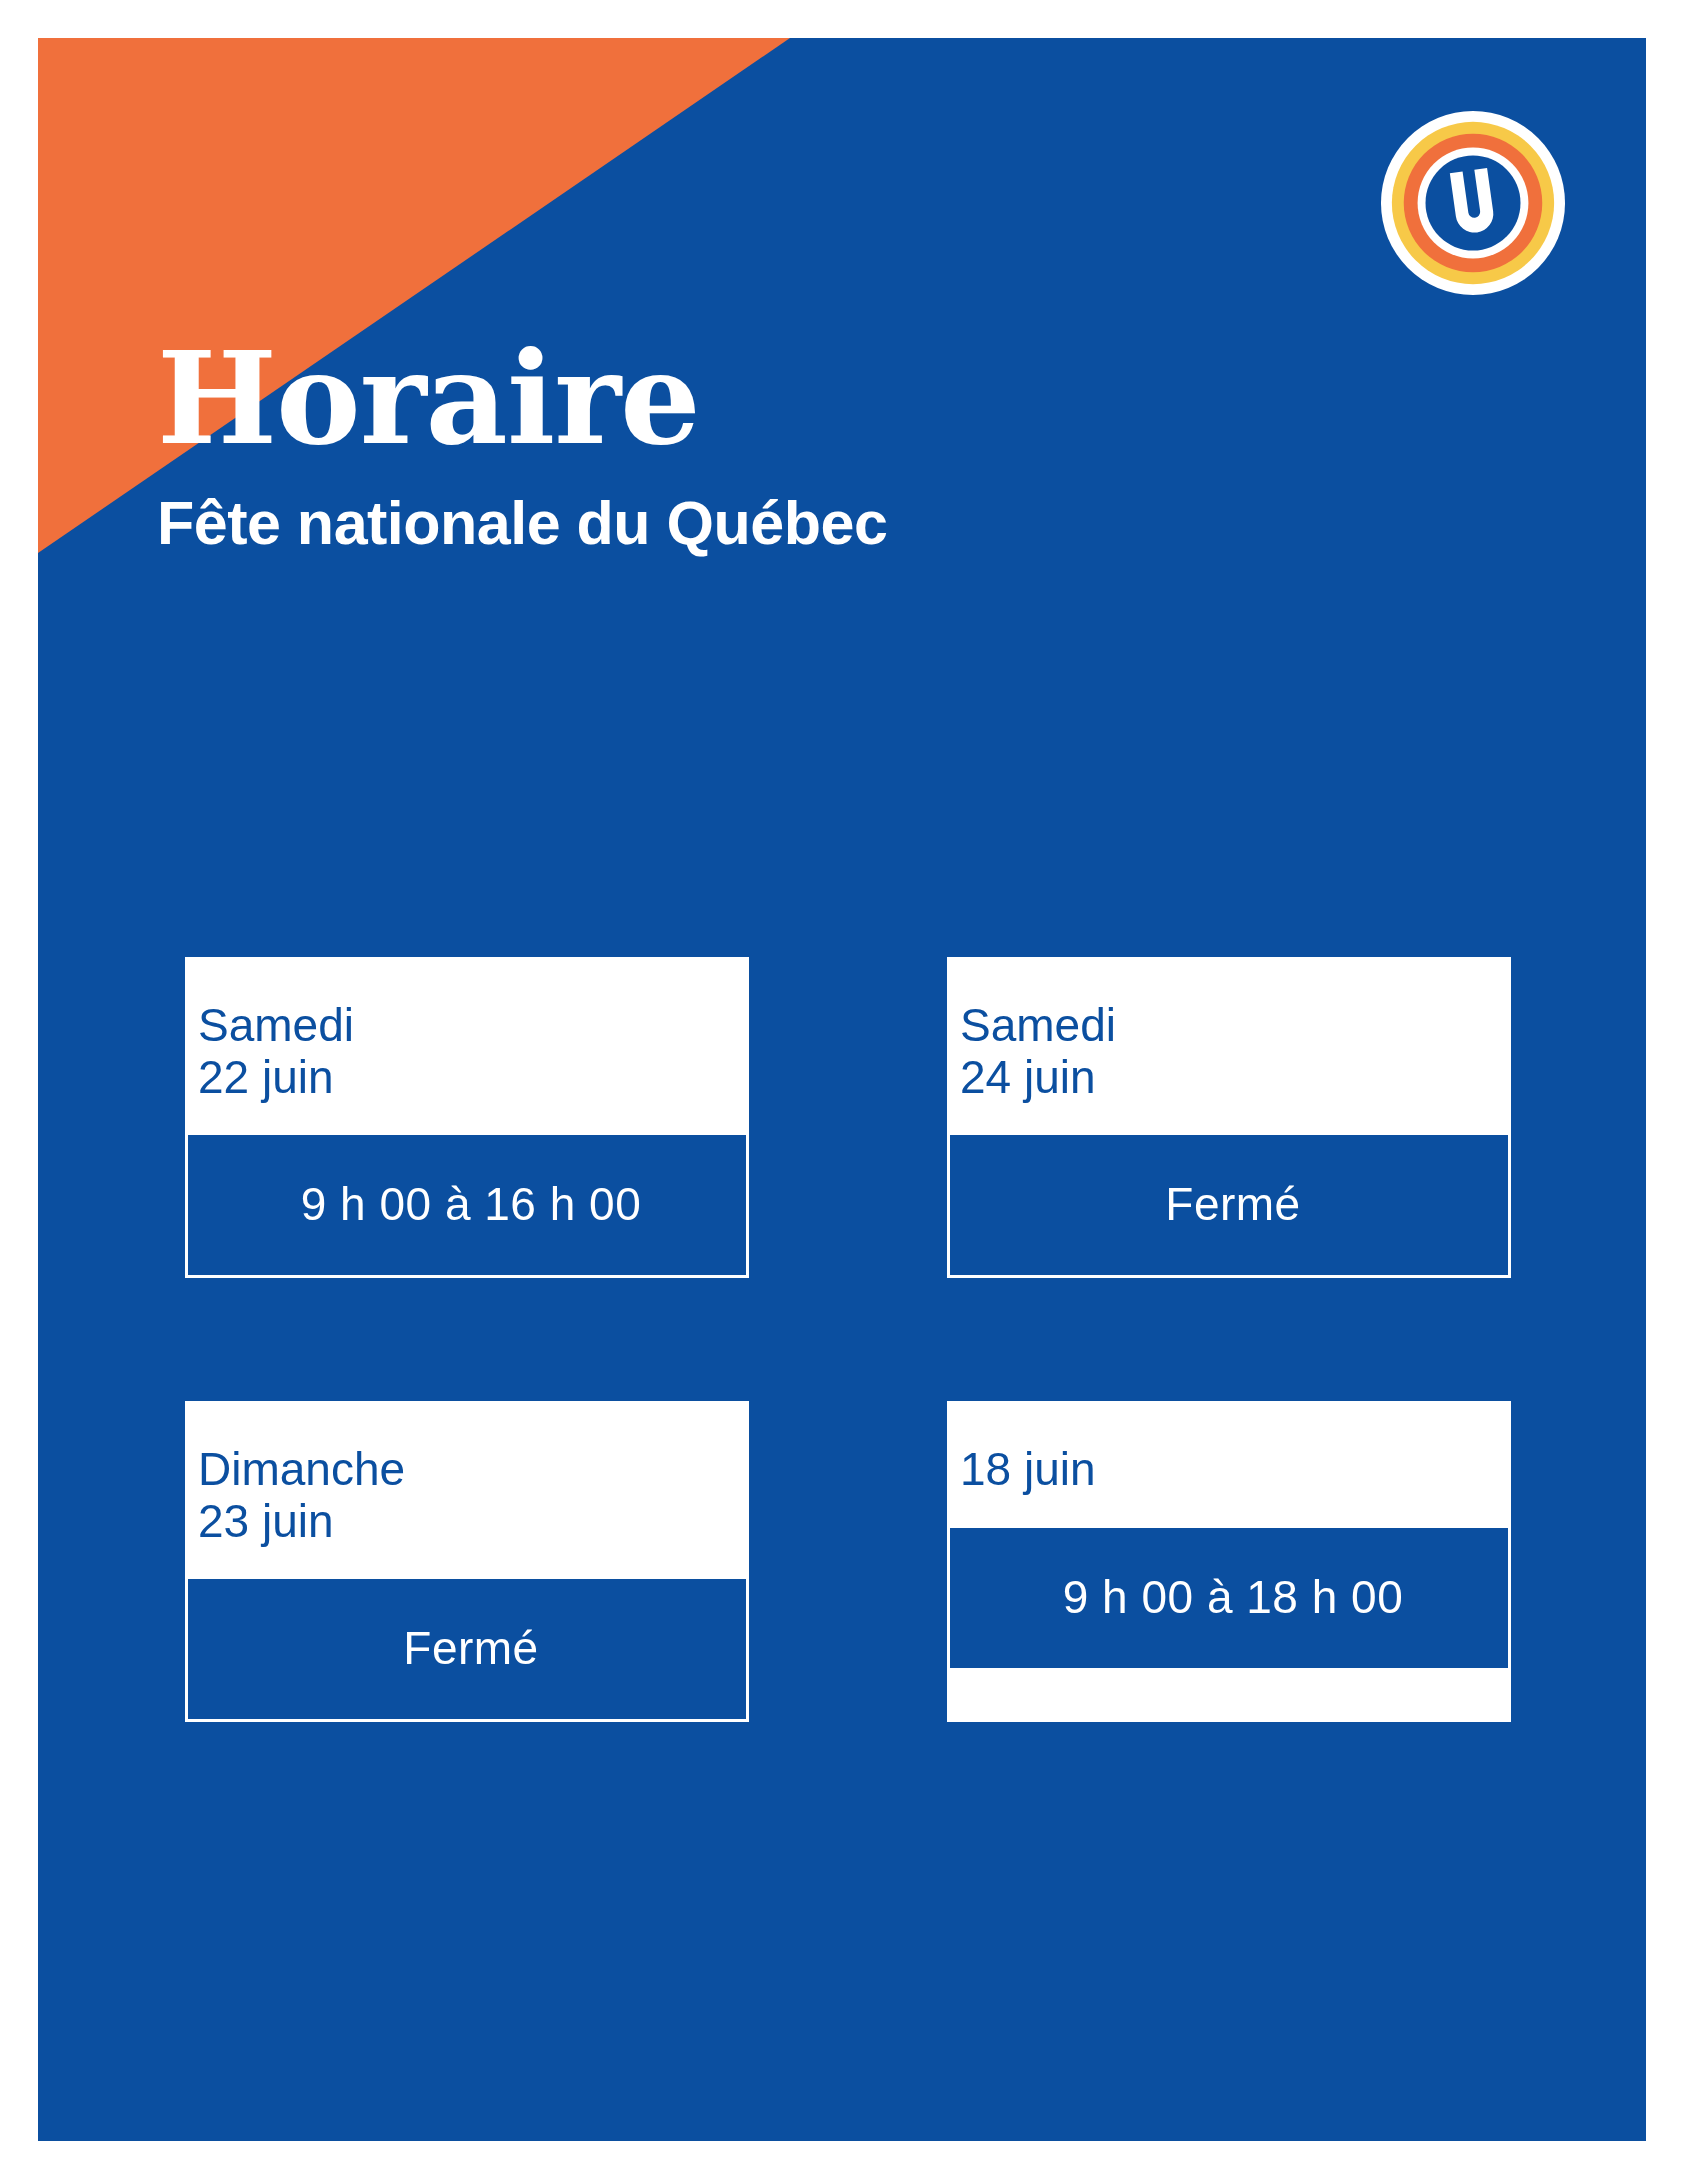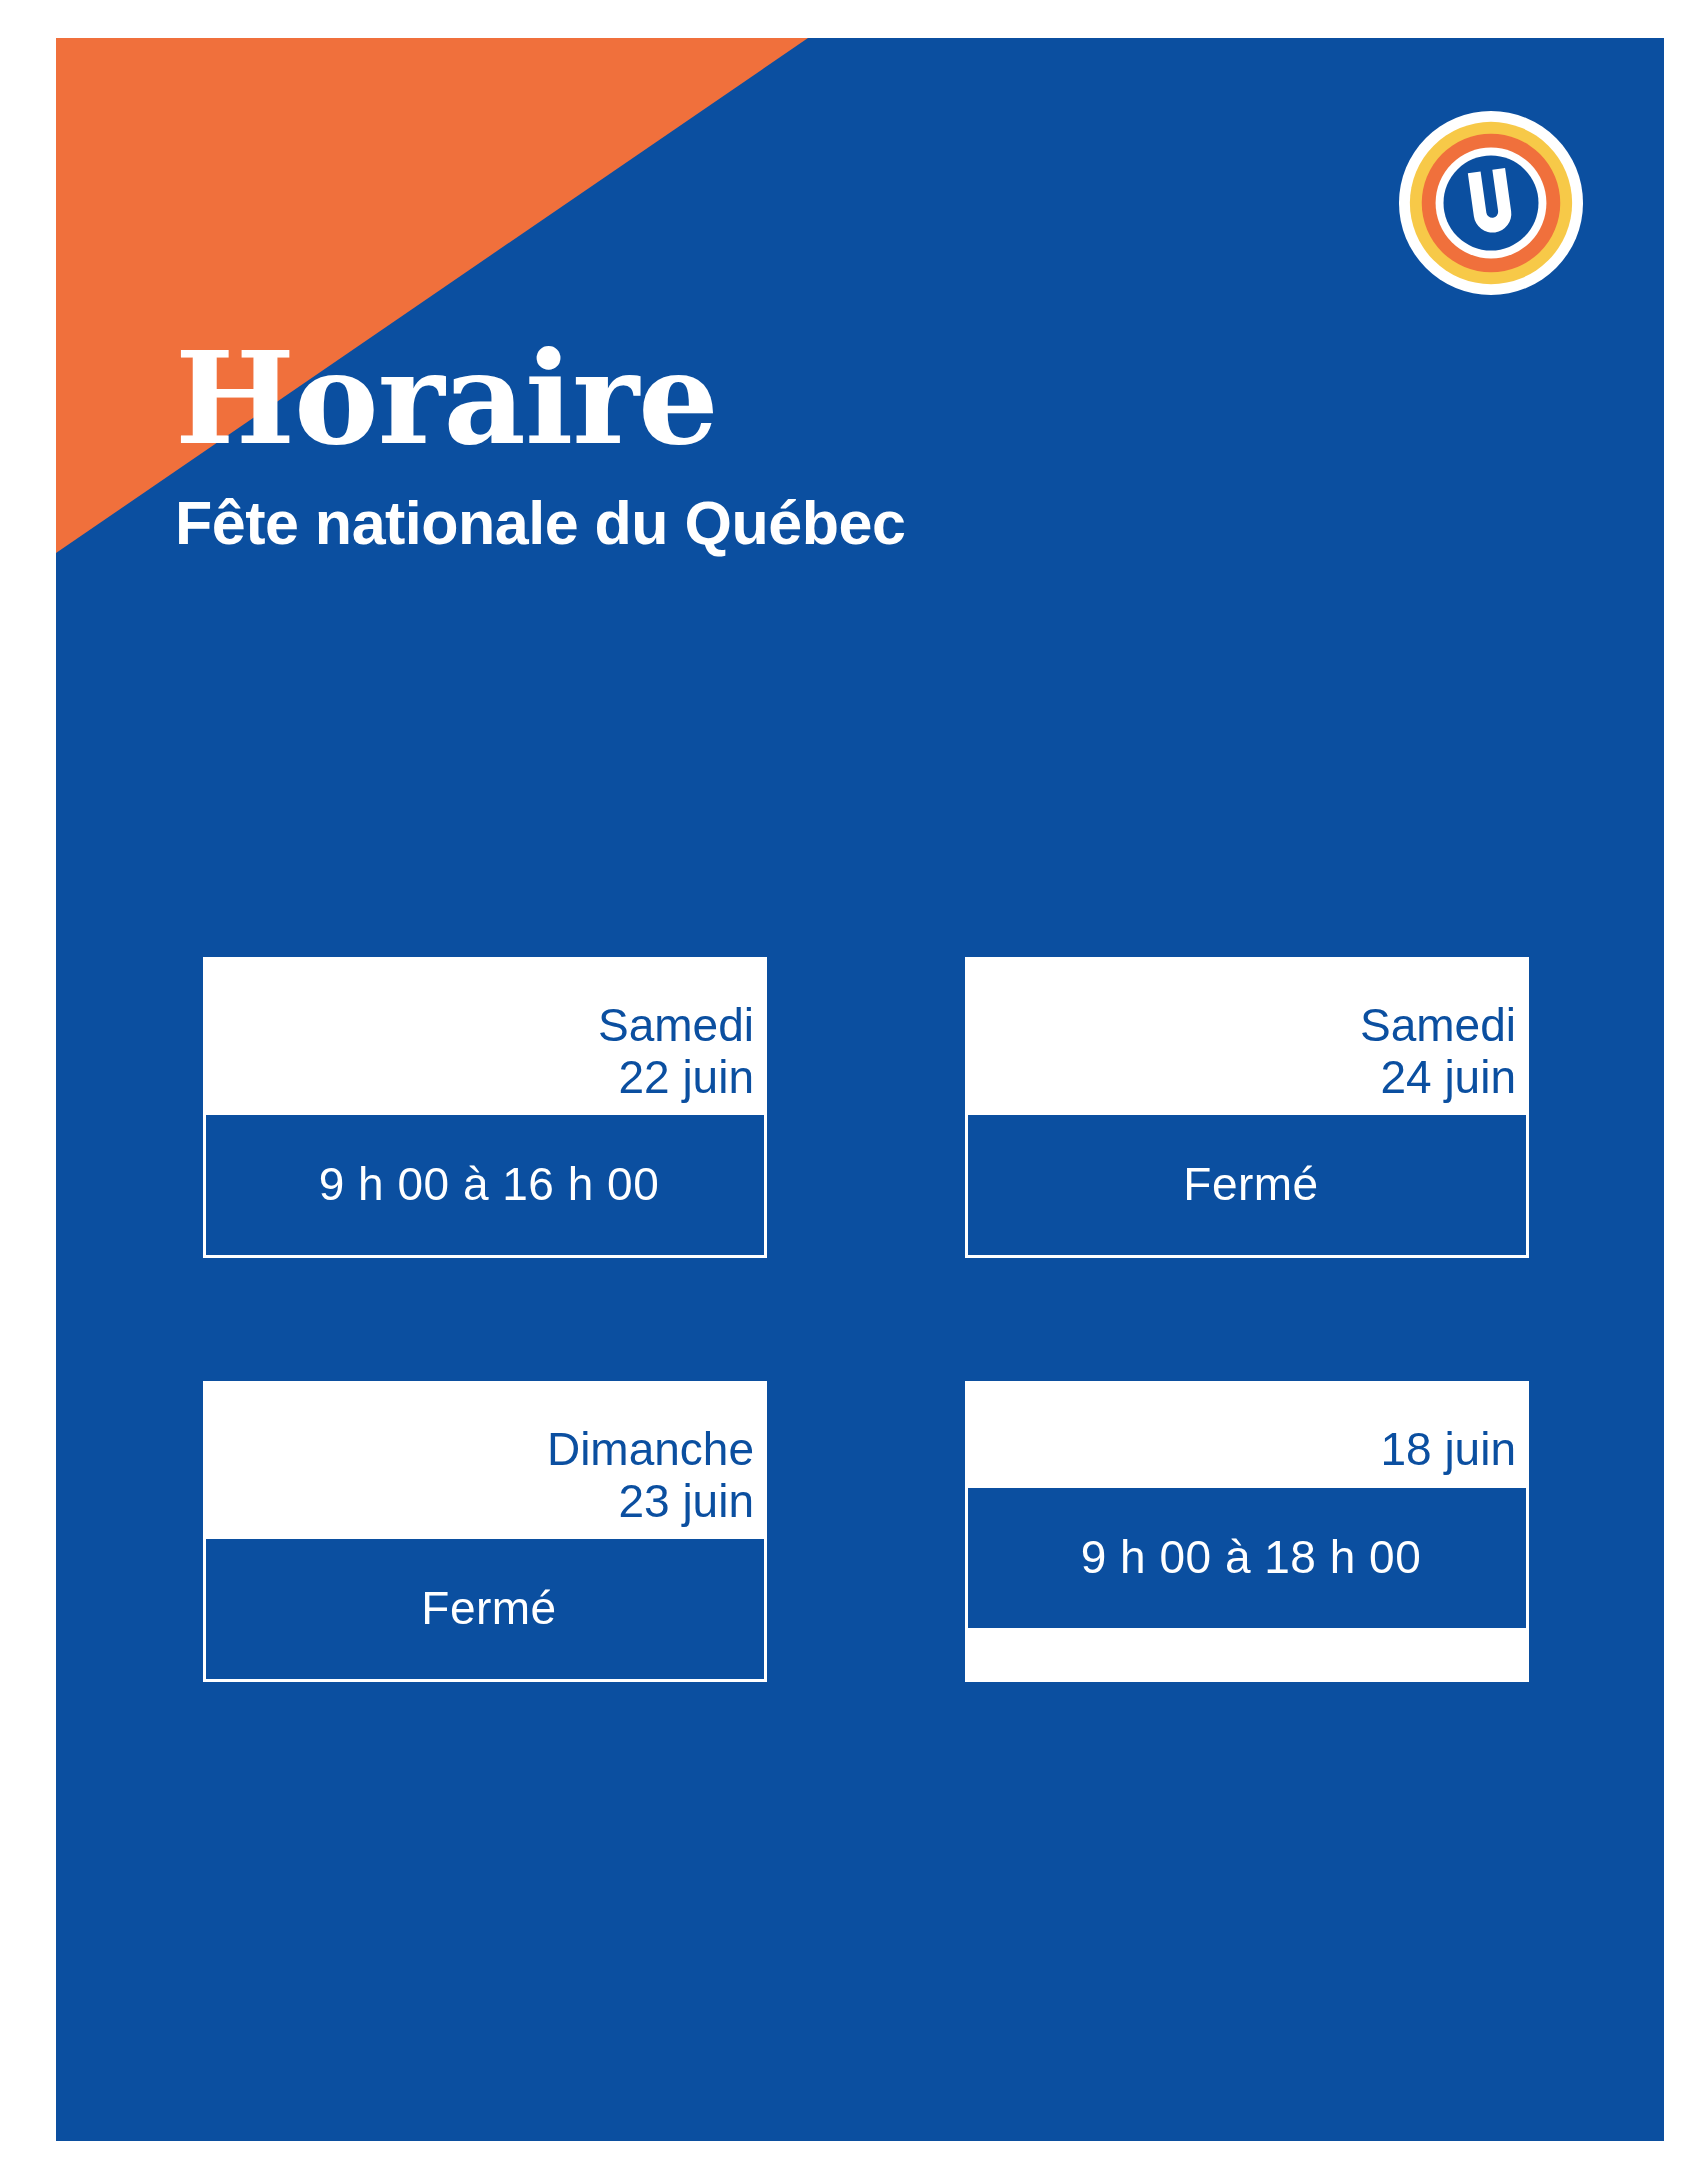--- a/index.html
+++ b/index.html
@@ -9,21 +9,21 @@
   }
   body {
     width: 1683px;
     height: 2178px;
     font-family: "Liberation Sans", sans-serif;
     -webkit-font-smoothing: antialiased;
   }
 
   .poster {
     position: absolute;
-    left: 56px;
+    left: 38px;
     top: 38px;
     width: 1608px;
     height: 2103px;
     background: #0B4FA0;
     overflow: hidden;
   }
 
   
   .corner-shape {
     position: absolute;
@@ -87,22 +87,22 @@
   .card {
     border: 3px solid #ffffff;
     background: #ffffff;
     box-sizing: border-box;
     display: flex;
     flex-direction: column;
   }
   .card-head {
     background: #ffffff;
     color: #0B4FA0;
-    text-align: right;
-    padding: 40px 10px 12px 10px;
+    text-align: left;
+    padding: 40px 10px 32px 10px;
   }
   .card-day {
     font-size: 46px;
     font-weight: 400;
     line-height: 1.12;
     color: #0B4FA0;
   }
   .card-date {
     font-size: 46px;
     font-weight: 400;

